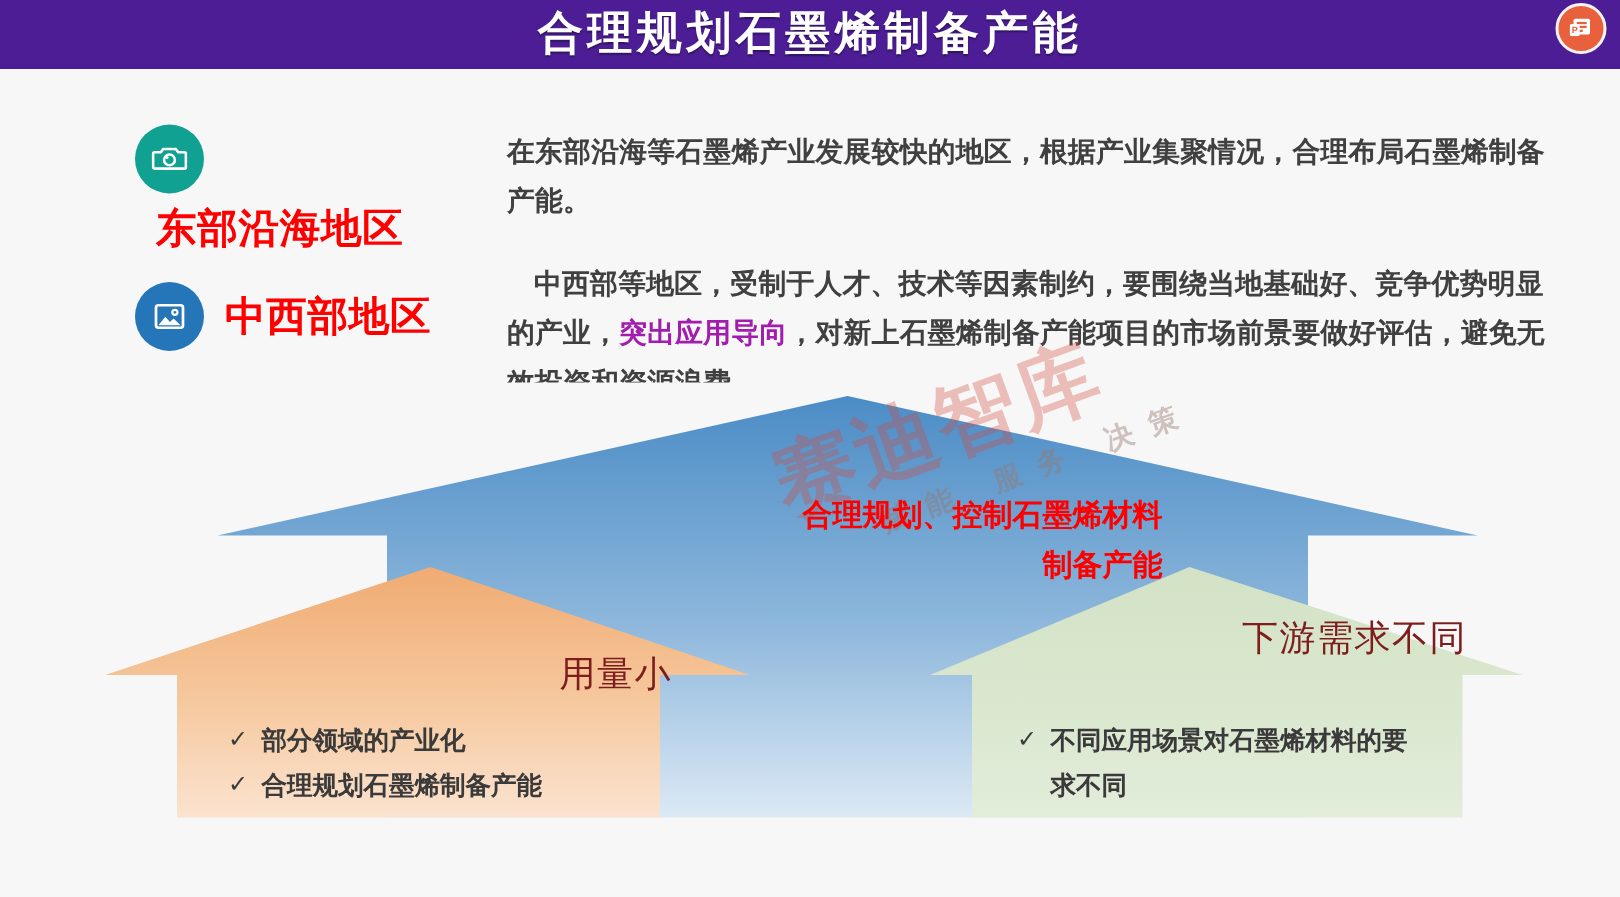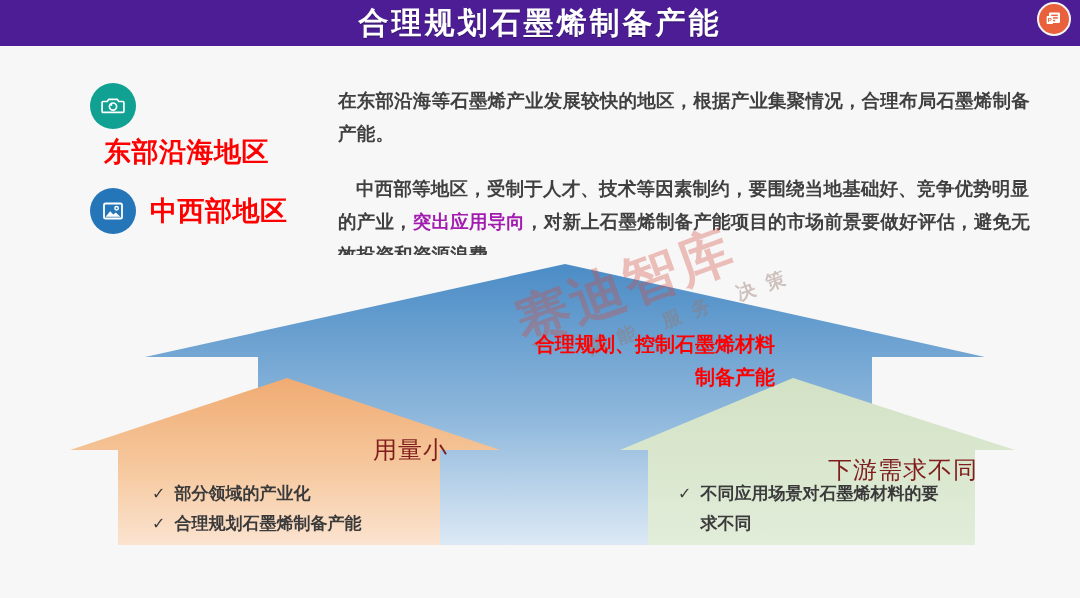--- a/index.html
+++ b/index.html
@@ -132,21 +132,21 @@
   }
 
   .house-head {
     font-size: 24px;
     font-weight: normal;
     color: #7f1d1d;
     line-height: 28px;
     letter-spacing: 1px;
   }
   .house-head.left-head  { left: 118px; top: 436px; width: 330px; }
-  .house-head.right-head { left: 648px; top: 456px; width: 330px; }
+  .house-head.right-head { left: 648px; top: 412px; width: 330px; }
 
   .bullet-list {
     position: absolute;
     font-size: 17px;
     font-weight: bold;
     color: #3a3a3a;
     line-height: 30px;
     text-align: left;
   }
   .bullet-list.left-list  { left: 152px; top: 479px; width: 300px; }

